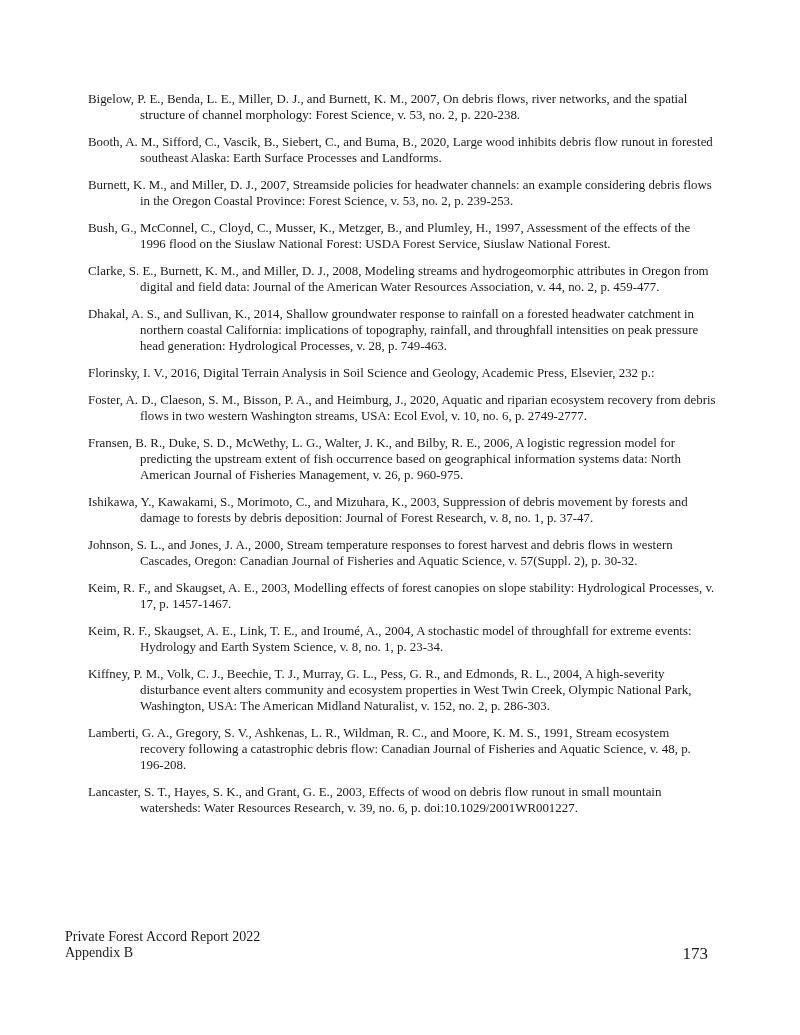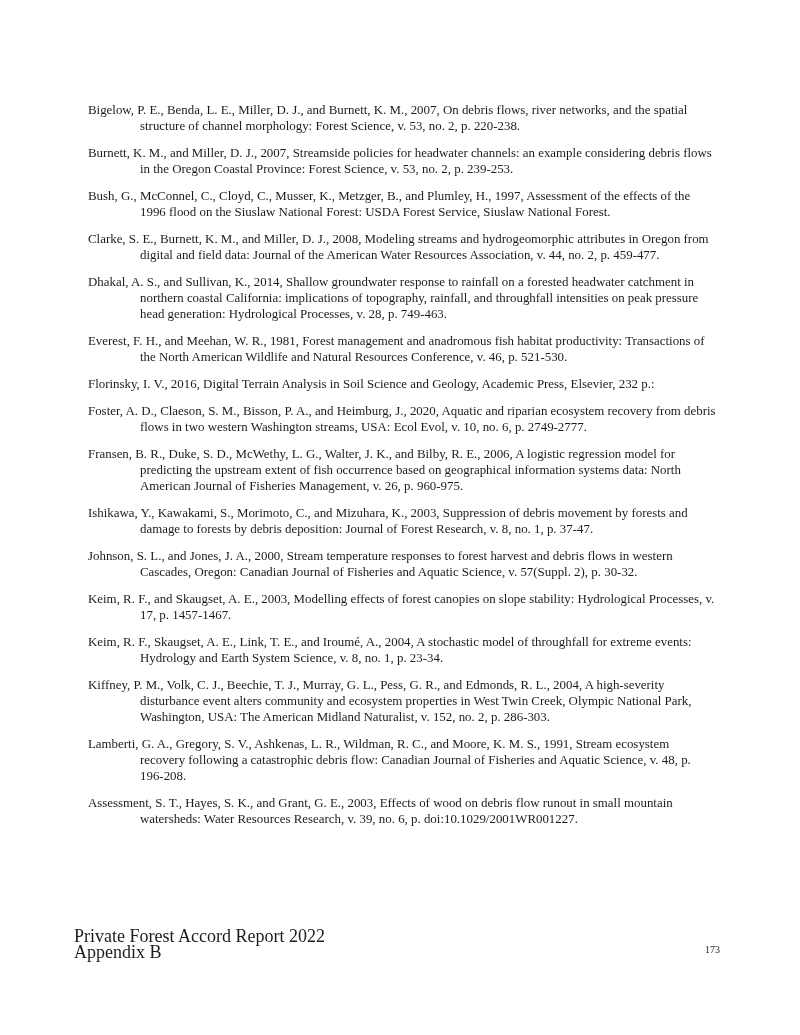--- a/index.html
+++ b/index.html
@@ -8,68 +8,68 @@
     width: 800px;
     height: 1035px;
     margin: 0 auto;
     background: #ffffff;
     font-family: "Liberation Serif", serif;
     color: #1c1c1c;
     overflow: hidden;
   }
   .references {
     position: absolute;
-    top: 102px;
+    top: 91px;
     left: 88px;
     width: 628px;
   }
   .reference {
     font-size: 12.9px;
     line-height: 16px;
     margin-bottom: 11px;
     padding-left: 52px;
     text-indent: -52px;
     text-align: left;
   }
   .footer {
     position: absolute;
-    left: 74px;
+    left: 65px;
     top: 929px;
-    font-size: 18px;
+    font-size: 14px;
     line-height: 15.5px;
   }
   .page-number {
     position: absolute;
-    right: 80px;
+    right: 92px;
     top: 944px;
-    font-size: 10px;
+    font-size: 17px;
   }
 </style>
 </head>
 <body>
 
 <div class="page">
 
   <div class="references">
     <div class="reference">Bigelow, P. E., Benda, L. E., Miller, D. J., and Burnett, K. M., 2007, On debris flows, river networks, and the spatial structure of channel morphology: Forest Science, v. 53, no. 2, p. 220-238.</div>
+    <div class="reference">Booth, A. M., Sifford, C., Vascik, B., Siebert, C., and Buma, B., 2020, Large wood inhibits debris flow runout in forested southeast Alaska: Earth Surface Processes and Landforms.</div>
     <div class="reference">Burnett, K. M., and Miller, D. J., 2007, Streamside policies for headwater channels: an example considering debris flows in the Oregon Coastal Province: Forest Science, v. 53, no. 2, p. 239-253.</div>
     <div class="reference">Bush, G., McConnel, C., Cloyd, C., Musser, K., Metzger, B., and Plumley, H., 1997, Assessment of the effects of the 1996 flood on the Siuslaw National Forest: USDA Forest Service, Siuslaw National Forest.</div>
     <div class="reference">Clarke, S. E., Burnett, K. M., and Miller, D. J., 2008, Modeling streams and hydrogeomorphic attributes in Oregon from digital and field data: Journal of the American Water Resources Association, v. 44, no. 2, p. 459-477.</div>
     <div class="reference">Dhakal, A. S., and Sullivan, K., 2014, Shallow groundwater response to rainfall on a forested headwater catchment in northern coastal California: implications of topography, rainfall, and throughfall intensities on peak pressure head generation: Hydrological Processes, v. 28, p. 749-463.</div>
-    <div class="reference">Everest, F. H., and Meehan, W. R., 1981, Forest management and anadromous fish habitat productivity: Transactions of the North American Wildlife and Natural Resources Conference, v. 46, p. 521-530.</div>
     <div class="reference">Florinsky, I. V., 2016, Digital Terrain Analysis in Soil Science and Geology, Academic Press, Elsevier, 232 p.:</div>
     <div class="reference">Foster, A. D., Claeson, S. M., Bisson, P. A., and Heimburg, J., 2020, Aquatic and riparian ecosystem recovery from debris flows in two western Washington streams, USA: Ecol Evol, v. 10, no. 6, p. 2749-2777.</div>
     <div class="reference">Fransen, B. R., Duke, S. D., McWethy, L. G., Walter, J. K., and Bilby, R. E., 2006, A logistic regression model for predicting the upstream extent of fish occurrence based on geographical information systems data: North American Journal of Fisheries Management, v. 26, p. 960-975.</div>
     <div class="reference">Ishikawa, Y., Kawakami, S., Morimoto, C., and Mizuhara, K., 2003, Suppression of debris movement by forests and damage to forests by debris deposition: Journal of Forest Research, v. 8, no. 1, p. 37-47.</div>
     <div class="reference">Johnson, S. L., and Jones, J. A., 2000, Stream temperature responses to forest harvest and debris flows in western Cascades, Oregon: Canadian Journal of Fisheries and Aquatic Science, v. 57(Suppl. 2), p. 30-32.</div>
     <div class="reference">Keim, R. F., and Skaugset, A. E., 2003, Modelling effects of forest canopies on slope stability: Hydrological Processes, v. 17, p. 1457-1467.</div>
     <div class="reference">Keim, R. F., Skaugset, A. E., Link, T. E., and Iroumé, A., 2004, A stochastic model of throughfall for extreme events: Hydrology and Earth System Science, v. 8, no. 1, p. 23-34.</div>
     <div class="reference">Kiffney, P. M., Volk, C. J., Beechie, T. J., Murray, G. L., Pess, G. R., and Edmonds, R. L., 2004, A high-severity disturbance event alters community and ecosystem properties in West Twin Creek, Olympic National Park, Washington, USA: The American Midland Naturalist, v. 152, no. 2, p. 286-303.</div>
     <div class="reference">Lamberti, G. A., Gregory, S. V., Ashkenas, L. R., Wildman, R. C., and Moore, K. M. S., 1991, Stream ecosystem recovery following a catastrophic debris flow: Canadian Journal of Fisheries and Aquatic Science, v. 48, p. 196-208.</div>
-    <div class="reference">Assessment, S. T., Hayes, S. K., and Grant, G. E., 2003, Effects of wood on debris flow runout in small mountain watersheds: Water Resources Research, v. 39, no. 6, p. doi:10.1029/2001WR001227.</div>
+    <div class="reference">Lancaster, S. T., Hayes, S. K., and Grant, G. E., 2003, Effects of wood on debris flow runout in small mountain watersheds: Water Resources Research, v. 39, no. 6, p. doi:10.1029/2001WR001227.</div>
   </div>
 
   <div class="footer">
     <div>Private Forest Accord Report 2022</div>
     <div>Appendix B</div>
   </div>
 
   <div class="page-number">173</div>
 
 </div>

